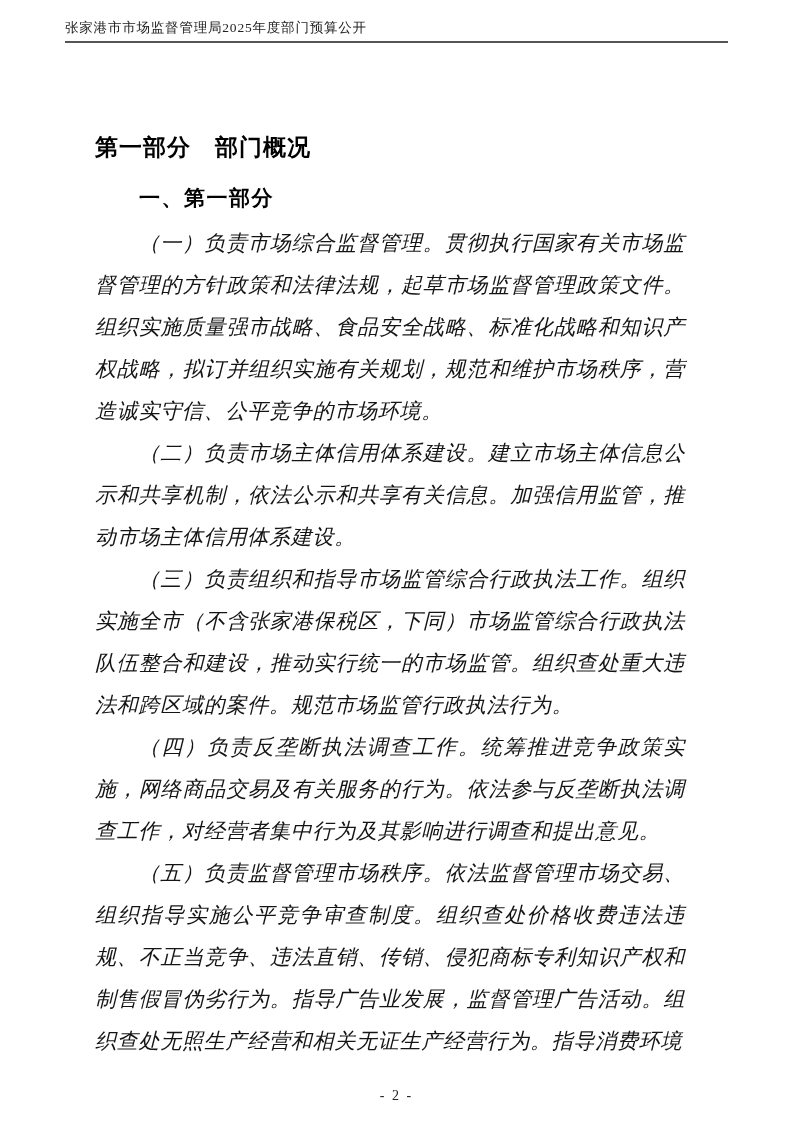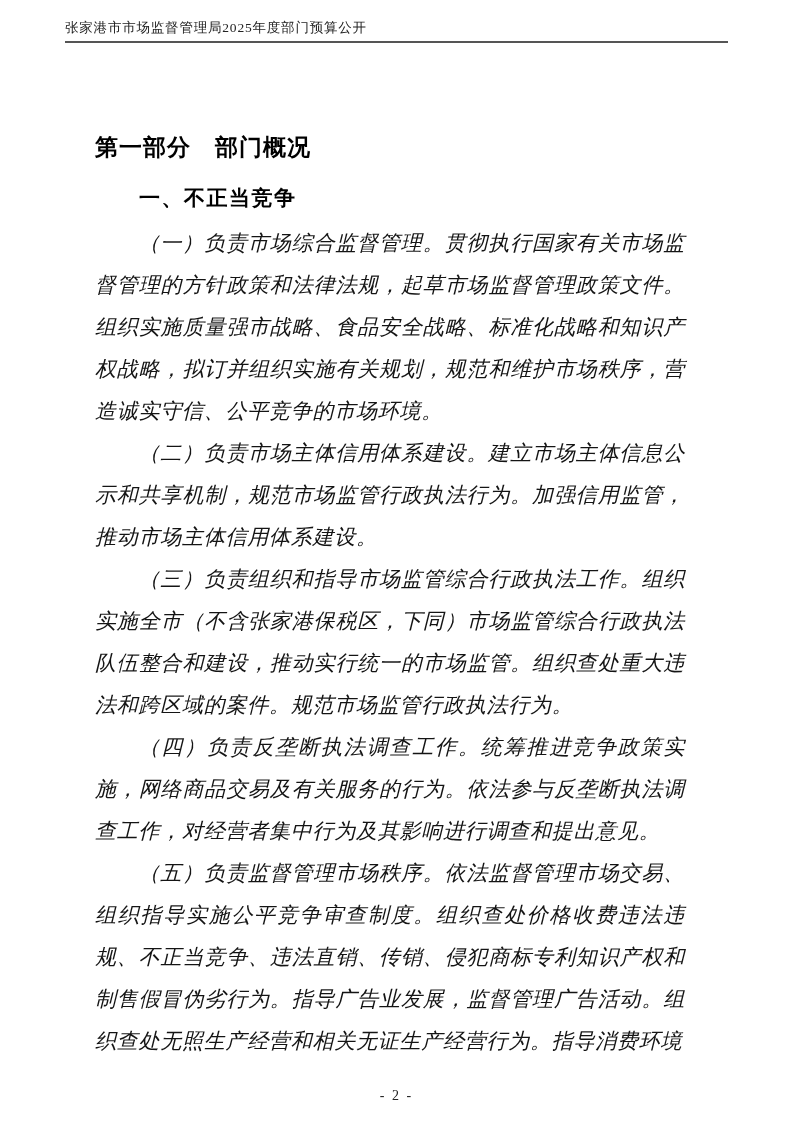--- a/index.html
+++ b/index.html
@@ -87,26 +87,26 @@
 <body>
 
 <div class="page">
 
   <div class="doc-header">
     <span>张家港市市场监督管理局2025年度部门预算公开</span>
   </div>
 
   <div class="doc-title">第一部分　部门概况</div>
 
-  <div class="section-heading">一、不正当竞争</div>
+  <div class="section-heading">一、第一部分</div>
 
   <div class="doc-body">
 
   <p class="para">（一）负责市场综合监督管理。贯彻执行国家有关市场监督管理的方针政策和法律法规，起草市场监督管理政策文件。组织实施质量强市战略、食品安全战略、标准化战略和知识产权战略，拟订并组织实施有关规划，规范和维护市场秩序，营造诚实守信、公平竞争的市场环境。</p>
-      <p class="para">（二）负责市场主体信用体系建设。建立市场主体信息公示和共享机制，规范市场监管行政执法行为。加强信用监管，推动市场主体信用体系建设。</p>
+      <p class="para">（二）负责市场主体信用体系建设。建立市场主体信息公示和共享机制，依法公示和共享有关信息。加强信用监管，推动市场主体信用体系建设。</p>
       <p class="para">（三）负责组织和指导市场监管综合行政执法工作。组织实施全市（不含张家港保税区，下同）市场监管综合行政执法队伍整合和建设，推动实行统一的市场监管。组织查处重大违法和跨区域的案件。规范市场监管行政执法行为。</p>
       <p class="para">（四）负责反垄断执法调查工作。统筹推进竞争政策实施，网络商品交易及有关服务的行为。依法参与反垄断执法调查工作，对经营者集中行为及其影响进行调查和提出意见。</p>
       <p class="para">（五）负责监督管理市场秩序。依法监督管理市场交易、组织指导实施公平竞争审查制度。组织查处价格收费违法违规、不正当竞争、违法直销、传销、侵犯商标专利知识产权和制售假冒伪劣行为。指导广告业发展，监督管理广告活动。组织查处无照生产经营和相关无证生产经营行为。指导消费环境</p>
     </div>
 
   <div class="doc-footer">
     <span>- 2 -</span>
   </div>
 
 </div>

